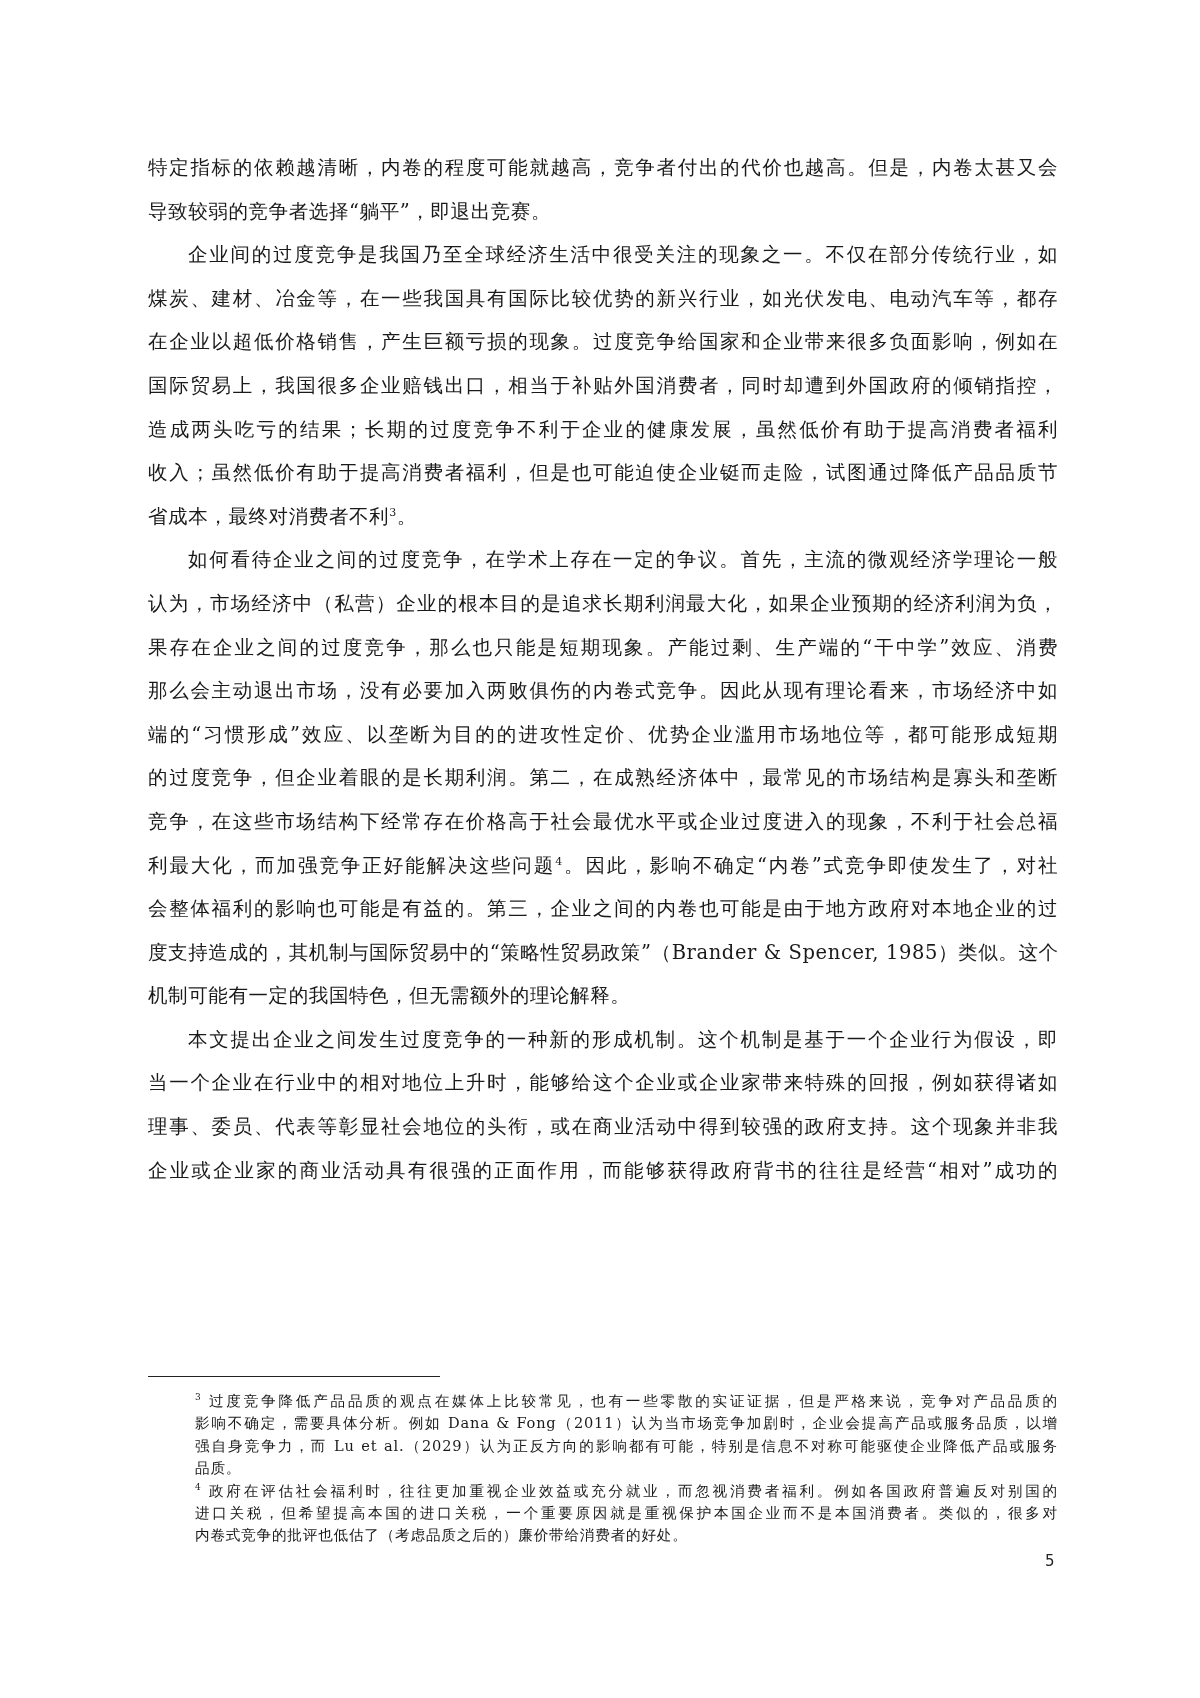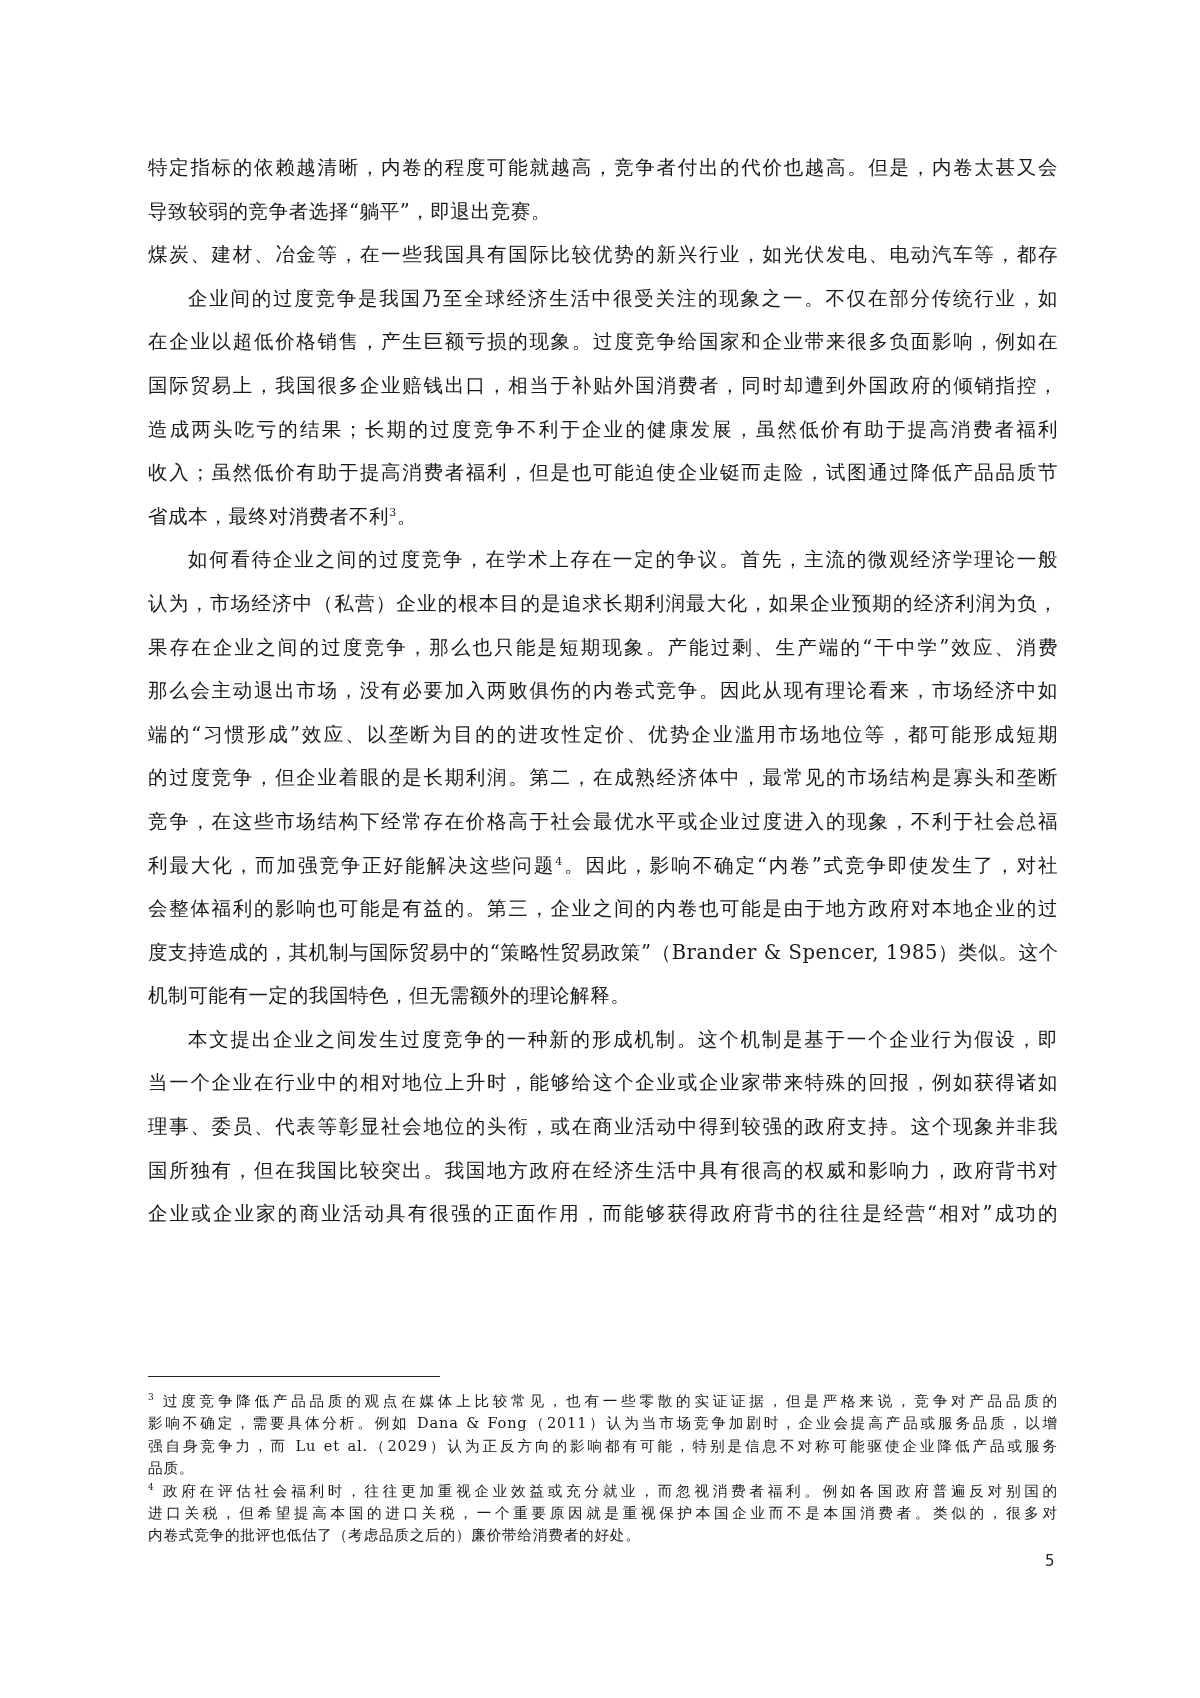--- a/index.html
+++ b/index.html
@@ -8,41 +8,41 @@
   .page { position: absolute; left: 0; top: 0; width: 1200px; height: 1698px; background: #fff; padding-left: 36px; }
   .body-text { position: absolute; left: 148px; top: 150px; width: 910px; }
   .line { display: block; height: 43.6px; line-height: 36px; font-size: 19.5px;
           white-space: nowrap; letter-spacing: 0.6px; text-align: justify; text-align-last: justify; }
   .line.last { text-align-last: left; }
   .line.indent { padding-left: 40px; }
   sup { font-size: 11px; vertical-align: super; line-height: 0; }
   .rule { position: absolute; left: 148px; top: 1376px; width: 292px; height: 0; border-top: 1.6px solid #222; }
   .footnotes { position: absolute; left: 148px; top: 1390px; width: 910px; }
   .fline { display: block; height: 22.4px; line-height: 22px; font-size: 14.6px;
-           white-space: nowrap; letter-spacing: 0.8px; text-align: justify; text-align-last: justify; }
+           white-space: nowrap; letter-spacing: 0.8px; text-align: justify; text-align-last: justify; margin-left: 47px; }
   .fline.last { text-align-last: left; }
   .fline sup { font-size: 9px; }
   .pagenum { position: absolute; left: 1045px; top: 1552px; font-family: "DejaVu Sans", "Liberation Sans", sans-serif;
              font-size: 15px; color: #222; }
 </style>
 </head>
 <body>
 
 <div class="page">
 
   <div class="body-text">
 
     <div>
       <span class="line">特定指标的依赖越清晰，内卷的程度可能就越高，竞争者付出的代价也越高。但是，内卷太甚又会</span>
       <span class="line last">导致较弱的竞争者选择“躺平”，即退出竞赛。</span>
     </div>
 
     <div>
+      <span class="line indent">企业间的过度竞争是我国乃至全球经济生活中很受关注的现象之一。不仅在部分传统行业，如</span>
       <span class="line">煤炭、建材、冶金等，在一些我国具有国际比较优势的新兴行业，如光伏发电、电动汽车等，都存</span>
-      <span class="line indent">企业间的过度竞争是我国乃至全球经济生活中很受关注的现象之一。不仅在部分传统行业，如</span>
       <span class="line">在企业以超低价格销售，产生巨额亏损的现象。过度竞争给国家和企业带来很多负面影响，例如在</span>
       <span class="line">国际贸易上，我国很多企业赔钱出口，相当于补贴外国消费者，同时却遭到外国政府的倾销指控，</span>
       <span class="line">造成两头吃亏的结果；长期的过度竞争不利于企业的健康发展，虽然低价有助于提高消费者福利</span>
       <span class="line">收入；虽然低价有助于提高消费者福利，但是也可能迫使企业铤而走险，试图通过降低产品品质节</span>
       <span class="line last"><span>省成本，最终对消费者不利</span><sup>3</sup><span>。</span></span>
     </div>
 
     <div>
       <span class="line indent">如何看待企业之间的过度竞争，在学术上存在一定的争议。首先，主流的微观经济学理论一般</span>
       <span class="line">认为，市场经济中（私营）企业的根本目的是追求长期利润最大化，如果企业预期的经济利润为负，</span>
@@ -54,21 +54,20 @@
       <span class="line"><span>利最大化，而加强竞争正好能解决这些问题</span><sup>4</sup><span>。因此，影响不确定“内卷”式竞争即使发生了，对社</span></span>
       <span class="line">会整体福利的影响也可能是有益的。第三，企业之间的内卷也可能是由于地方政府对本地企业的过</span>
       <span class="line">度支持造成的，其机制与国际贸易中的“策略性贸易政策”（Brander &amp; Spencer, 1985）类似。这个</span>
       <span class="line last">机制可能有一定的我国特色，但无需额外的理论解释。</span>
     </div>
 
     <div>
       <span class="line indent">本文提出企业之间发生过度竞争的一种新的形成机制。这个机制是基于一个企业行为假设，即</span>
       <span class="line">当一个企业在行业中的相对地位上升时，能够给这个企业或企业家带来特殊的回报，例如获得诸如</span>
       <span class="line">理事、委员、代表等彰显社会地位的头衔，或在商业活动中得到较强的政府支持。这个现象并非我</span>
-      <span class="line">国所独有，但在我国比较突出。我国地方政府在经济生活中具有很高的权威和影响力，政府背书对</span>
       <span class="line">企业或企业家的商业活动具有很强的正面作用，而能够获得政府背书的往往是经营“相对”成功的</span>
     </div>
   </div>
 
   <div class="rule"></div>
 
   <div class="footnotes">
     <div>
       <span class="fline"><sup>3</sup><span> 过度竞争降低产品品质的观点在媒体上比较常见，也有一些零散的实证证据，但是严格来说，竞争对产品品质的</span></span>
       <span class="fline">影响不确定，需要具体分析。例如 Dana &amp; Fong（2011）认为当市场竞争加剧时，企业会提高产品或服务品质，以增</span>

